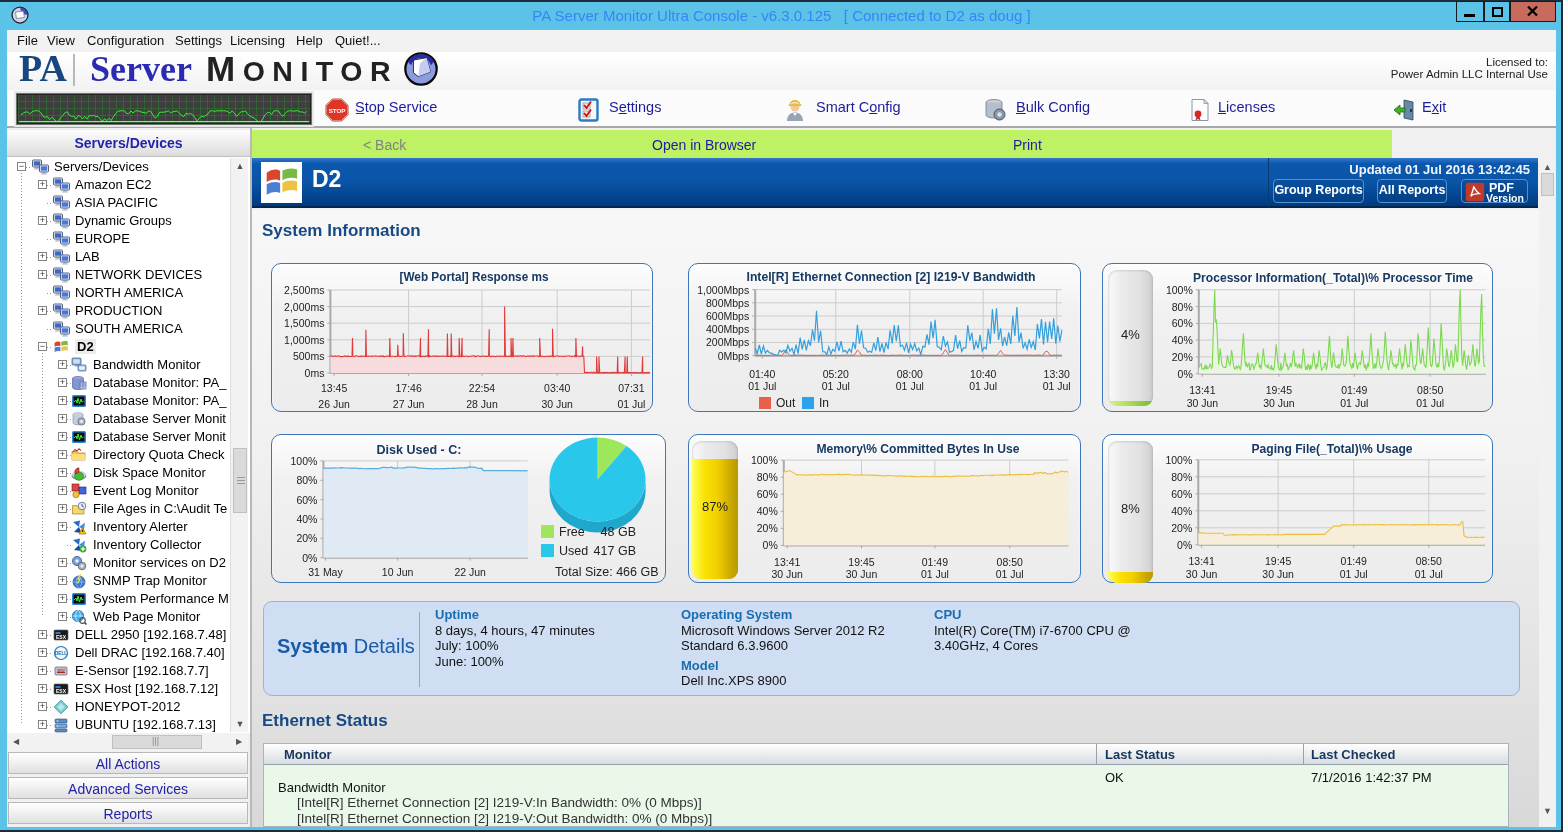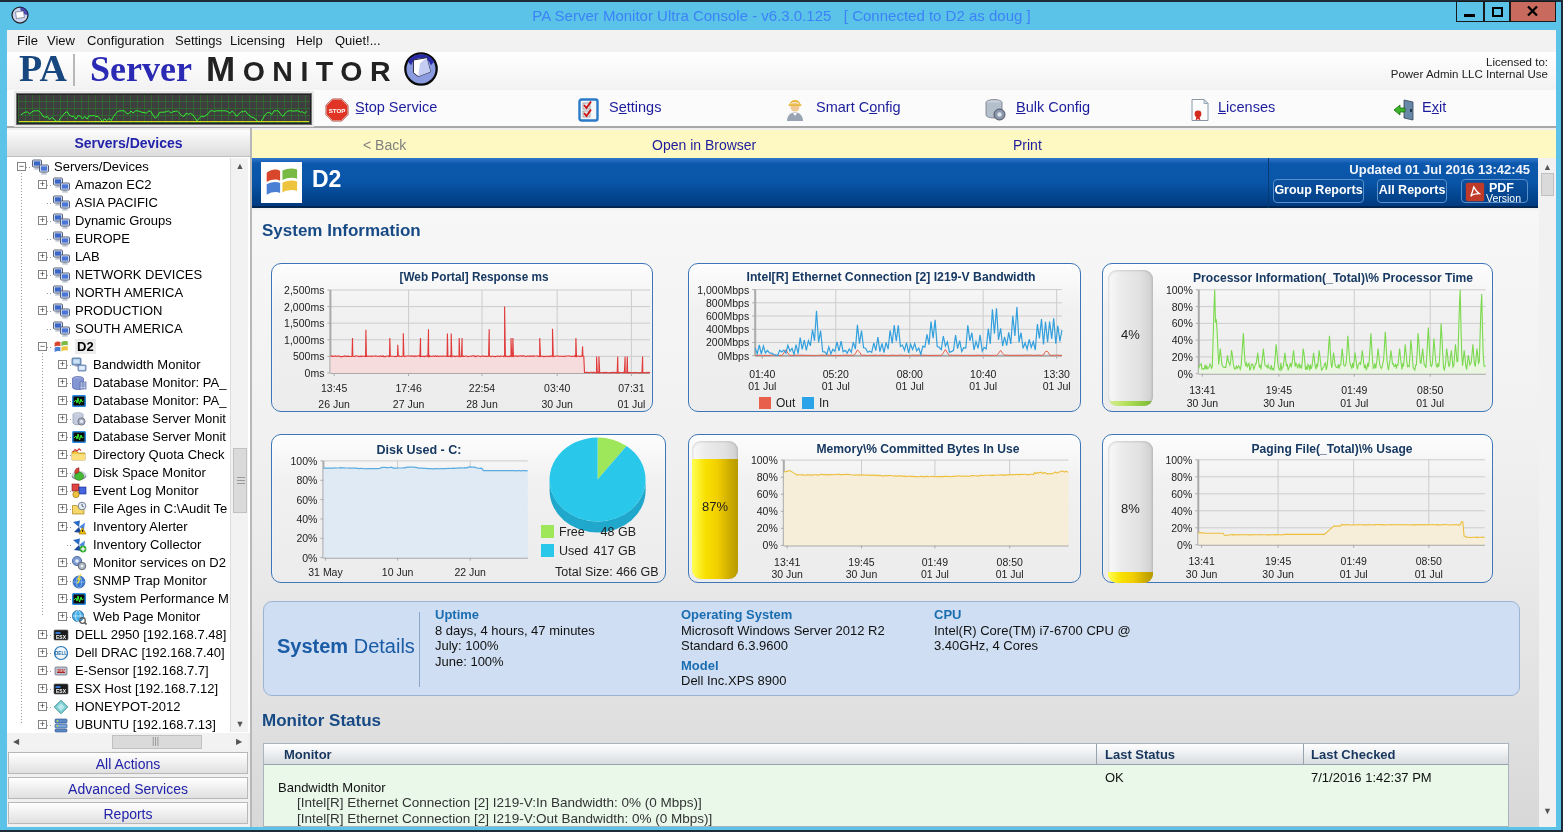--- a/index.html
+++ b/index.html
@@ -53,21 +53,21 @@
   background-size:3px 1px; }
 #vsb { position:absolute; left:230px; top:158px; width:18px; height:574px; background:#f2f2f2;
   border-left:1px solid #ddd; }
 #hsb { position:absolute; left:7px; top:733px; width:241px; height:18px; background:#f2f2f2; }
 .sbarrow { position:absolute; color:#555; font-size:9px; text-align:center; width:18px; }
 .sbthumb { background:#dadada; border:1px solid #c0c0c0; position:absolute; }
 .panelbtn { position:absolute; left:8px; width:240px; height:22px;
   background:linear-gradient(#ffffff,#e0e0e0); border:1px solid #b8b8b8;
   text-align:center; font-size:14px; color:#2222aa; padding-top:3px; }
 #divider { position:absolute; left:250px; top:128px; width:2px; height:704px; background:#b8b8b8; }
-#navbar { position:absolute; left:252px; top:130px; width:1304px; height:28px; background:#fef9c3;
+#navbar { position:absolute; left:252px; top:130px; width:1140px; height:28px; background:#bef264;
   font-size:14px; }
 #bluehead { position:absolute; left:252px; top:158px; width:1286px; height:50px;
   background:linear-gradient(180deg,#3277cc 0,#0b58ac 12%,#0a55a8 50%,#02458f 80%,#003a80 100%);
   border-bottom:2px solid #00264f; }
 #whitebox { position:absolute; left:261px; top:162px; width:41px; height:41px; background:#fff; }
 #d2title { position:absolute; left:312px; top:166px; font-size:23px; font-weight:bold; color:#fff; }
 #updated { position:absolute; left:1280px; top:162px; width:250px; text-align:right;
   font-size:13px; font-weight:bold; color:#f0f4fa; }
 .bluebtn { position:absolute; top:179px; height:24px; border:1px solid #5590cc; border-radius:4px;
   background:rgba(8,70,140,.35); color:#fff; font-size:12.5px; font-weight:bold; text-align:center; white-space:nowrap; }
@@ -545,21 +545,21 @@
 <div id="d2title">D2</div>
 <div id="updated">Updated 01 Jul 2016 13:42:45</div>
 <div class="bluebtn" style="left:1273px;width:91px;padding-top:3px">Group Reports</div>
 <div class="bluebtn" style="left:1377px;width:70px;padding-top:3px">All Reports</div>
 <div class="bluebtn" style="left:1461px;width:67px;text-align:left">
     <svg width="20" height="20" viewBox="0 0 24 24" style="position:absolute;left:3px;top:2px">
       <rect x="1" y="1" width="22" height="22" rx="2" fill="#c03a2a"></rect>
       <path d="M7 17 C9 12 10 8 10.5 6 C12 8 14 12 17 14 C13 14 9 15 7 17 Z" fill="none" stroke="#fff" stroke-width="1.6"></path>
     </svg>
     <span style="position:absolute;left:27px;top:1px">PDF</span>
-    <span style="position:absolute;left:24px;top:12px;font-weight:normal;font-size:10.5px">Version</span>
+    <span style="position:absolute;left:24px;top:12px;font-weight:bold;font-size:10.5px">Version</span>
   </div>
 <div id="reportbg"></div>
 <div id="sysinfo">System Information</div>
 <div class="cbox" style="left:271px;top:263px;width:382px;height:149px"><svg width="395" height="149" font-family="Liberation Sans, sans-serif" fill="#222">
       <text x="127.5" y="17" font-size="12.5" font-weight="bold" fill="#173962" textLength="149" lengthAdjust="spacingAndGlyphs">[Web Portal] Response ms</text>
       <line x1="58.4" y1="26.0" x2="378.0" y2="26.0" stroke="#cccccc" stroke-width="1"></line>
       <line x1="58.4" y1="42.6" x2="378.0" y2="42.6" stroke="#cccccc" stroke-width="1"></line>
       <line x1="58.4" y1="59.2" x2="378.0" y2="59.2" stroke="#cccccc" stroke-width="1"></line>
       <line x1="58.4" y1="75.8" x2="378.0" y2="75.8" stroke="#cccccc" stroke-width="1"></line>
       <line x1="58.4" y1="92.4" x2="378.0" y2="92.4" stroke="#cccccc" stroke-width="1"></line>
@@ -823,21 +823,21 @@
     <div class="gfill" style="height:11px;background:linear-gradient(90deg,#ffff55 0,#f8e000 30%,#f2cf00 55%,#c9a800 85%,#b89a00 100%)"></div>
     <div class="glabel">8%</div>
   </div>
 <div id="sysdet">
     <h2>System <span>Details</span></h2>
     <div class="vline"></div>
     <div class="sdcol" style="left:171px"><span class="sdh">Uptime</span><br>8 days, 4 hours, 47 minutes<br>July: 100%<br>June: 100%</div>
     <div class="sdcol" style="left:417px"><span class="sdh">Operating System</span><br>Microsoft Windows Server 2012 R2<br>Standard 6.3.9600<br><span class="sdh" style="display:inline-block;margin-top:4px">Model</span><br>Dell Inc.XPS 8900</div>
     <div class="sdcol" style="left:670px"><span class="sdh">CPU</span><br>Intel(R) Core(TM) i7-6700 CPU @<br>3.40GHz, 4 Cores</div>
   </div>
-<div id="monstat">Monitor Status</div>
+<div id="monstat">Ethernet Status</div>
 <div id="mstable">
     <div id="mshead">
       <span style="position:absolute;left:20px;top:3px">Monitor</span>
       <span style="position:absolute;left:841px;top:3px">Last Status</span>
       <span style="position:absolute;left:1047px;top:3px">Last Checked</span>
       <div style="position:absolute;left:832px;top:0;width:1px;height:21px;background:#98a2ac"></div>
       <div style="position:absolute;left:1039px;top:0;width:1px;height:21px;background:#98a2ac"></div>
     </div>
     <div id="msrow">
       <span style="position:absolute;left:14px;top:15px">Bandwidth Monitor</span>

